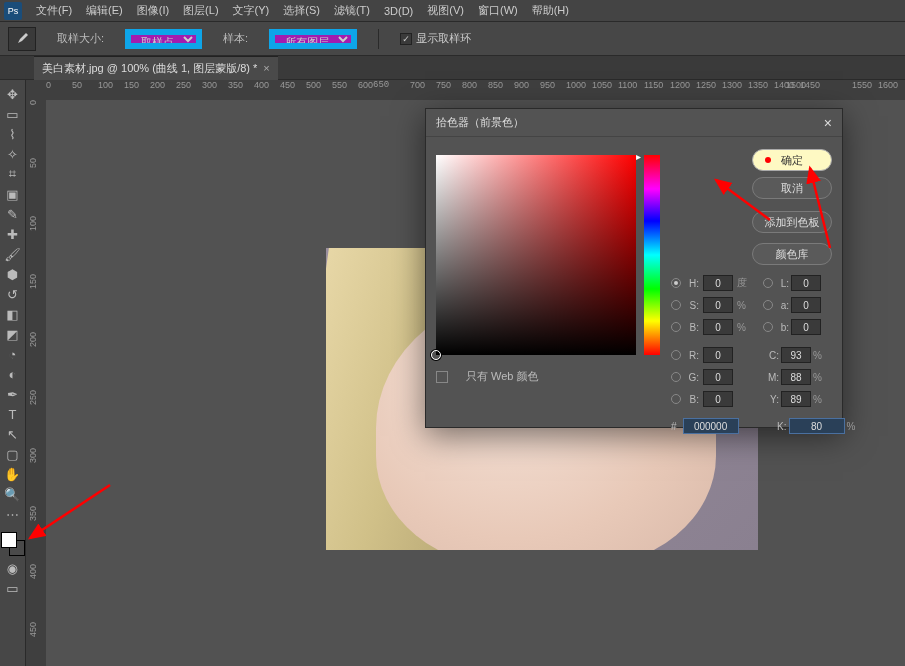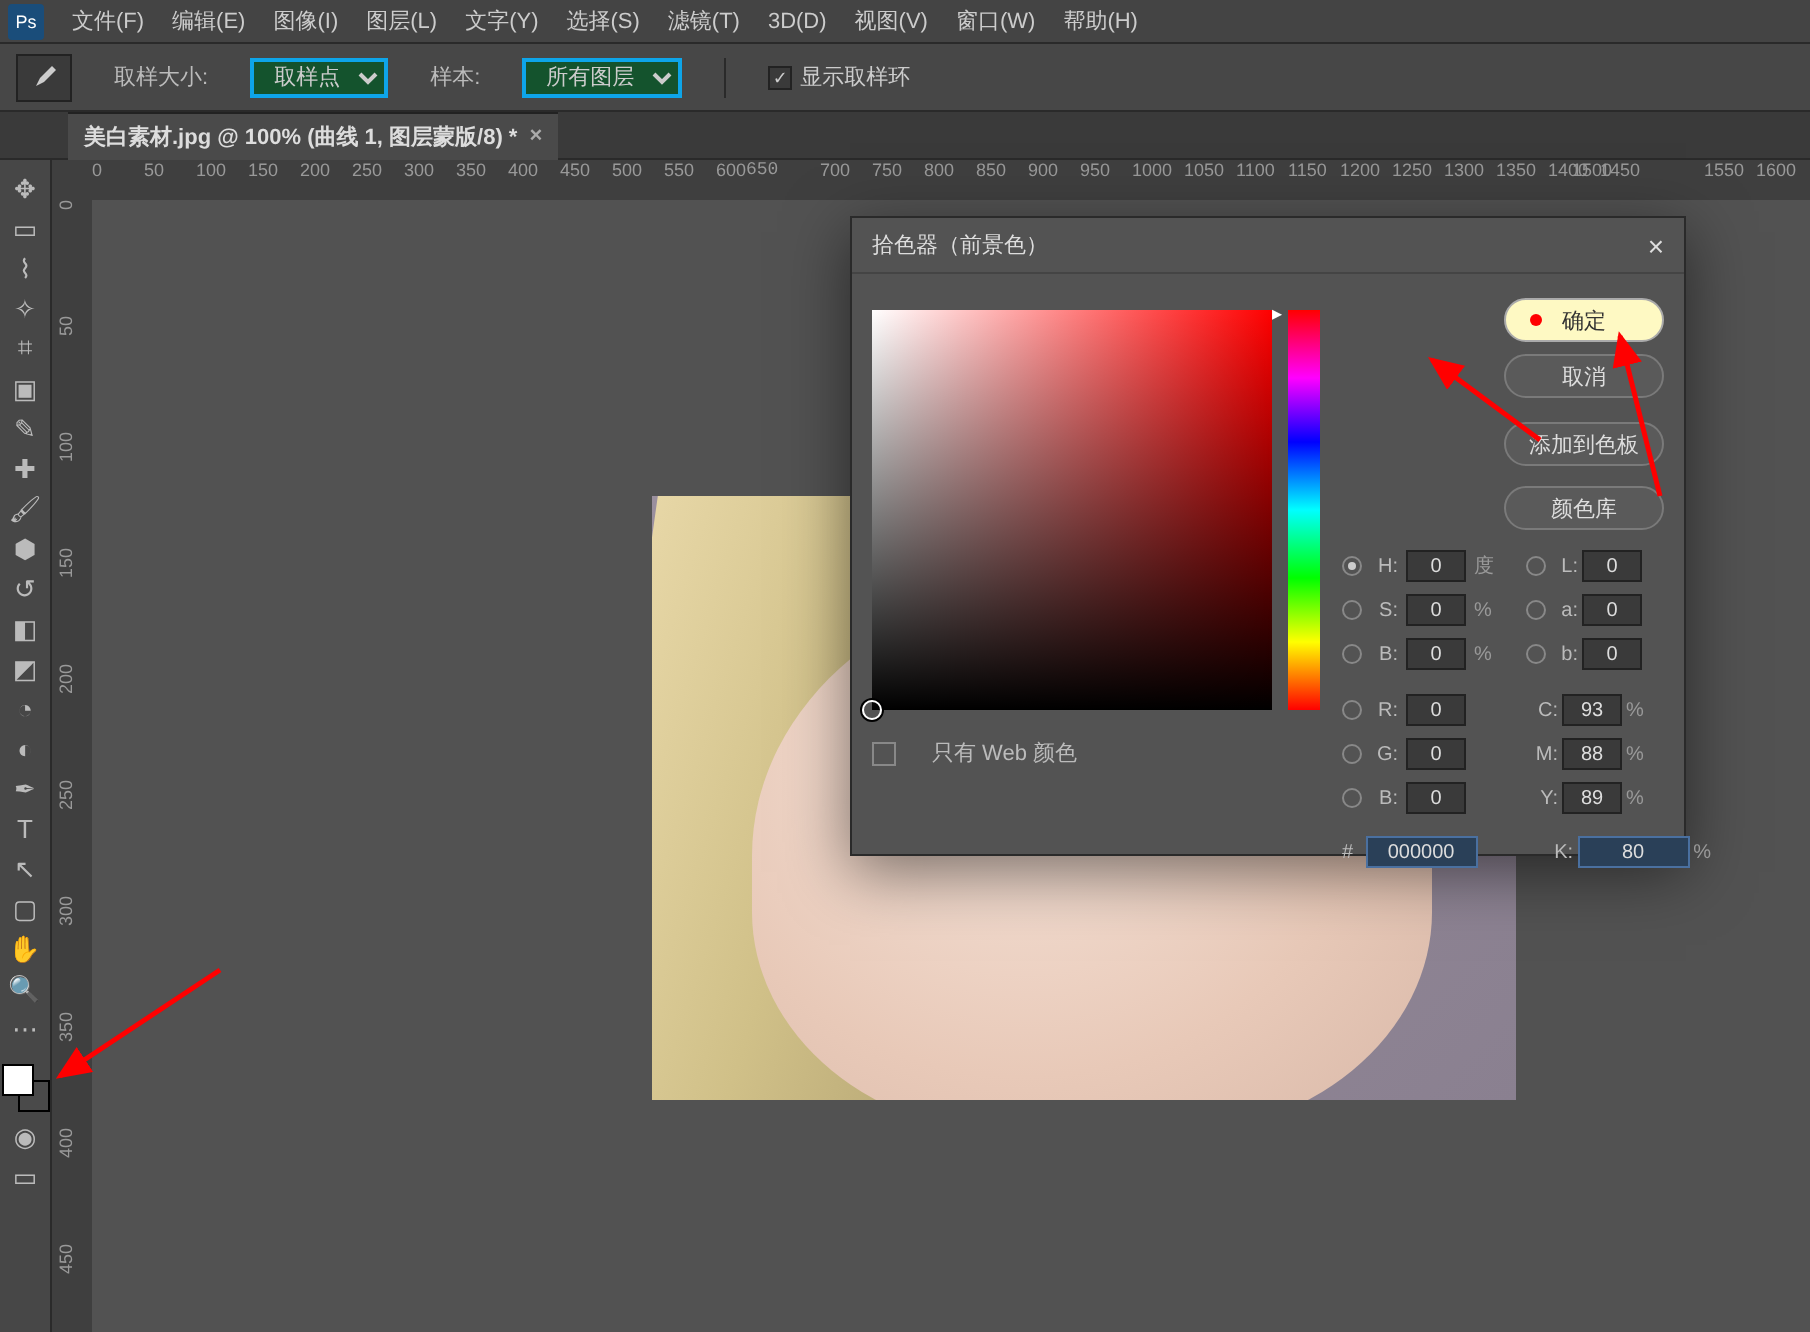--- a/index.html
+++ b/index.html
@@ -5,25 +5,25 @@
 * { box-sizing: border-box; margin: 0; padding: 0; }
 body { font-family: "Microsoft YaHei", Arial, sans-serif; font-size: 11px; color: #ccc; background: #525252; width: 905px; height: 666px; overflow: hidden; position: relative; }
 
 .menubar { background: #444; height: 22px; display: flex; align-items: center; padding: 0 4px; gap: 2px; border-bottom: 1px solid #2a2a2a; }
 .menubar .logo { width: 18px; height: 18px; background: #1a4d7a; border-radius: 2px; margin-right: 6px; display: flex; align-items: center; justify-content: center; font-size: 9px; color: #fff; }
 .menubar .mi { padding: 2px 6px; cursor: default; }
 
 .optbar { background: #474747; height: 34px; display: flex; align-items: center; padding: 0 8px; gap: 21px; border-bottom: 1px solid #2a2a2a; }
 .optbar .eyedrop { width: 28px; height: 24px; background: #3a3a3a; border: 1px solid #222; display: flex; align-items: center; justify-content: center; }
 .optbar .lbl { color: #bbb; }
-.optbar select { background: #14532d; color: #ccc; border: 2px solid #0ea5e9; height: 20px; font-size: 11px; padding: 0 6px; }
+.optbar select { background: #a21caf; color: #ccc; border: 6px solid #0ea5e9; height: 20px; font-size: 11px; padding: 0 6px; }
 .optbar .chk { display: flex; align-items: center; gap: 4px; }
 .optbar .chk .box { width: 12px; height: 12px; background: #3a3a3a; border: 1px solid #222; display: inline-flex; align-items: center; justify-content: center; color: #ccc; font-size: 9px; }
 
-.tabbar { background: #3a3a3a; height: 24px; display: flex; align-items: center; padding-left: 34px; border-bottom: 1px solid #2a2a2a; font-weight: bold; }
+.tabbar { background: #3a3a3a; height: 24px; display: flex; align-items: center; padding-left: 34px; border-bottom: 1px solid #2a2a2a; }
 .tab { background: #4a4a4a; padding: 4px 8px; border-top: 1px solid #222; color: #ddd; display: flex; align-items: center; gap: 6px; font-size: 11px;}
 .tab .x { color: #aaa; font-size: 11px; }
 
 .toolbar { position: absolute; left: 0; top: 80px; width: 26px; bottom: 0; background: #474747; border-right: 1px solid #2a2a2a; display: flex; flex-direction: column; align-items: center; padding-top: 4px; gap: 0; }
 .toolbar .tool { width: 24px; height: 20px; display: flex; align-items: center; justify-content: center; color: #bbb; font-size: 13px; }
 .toolbar .swatch-wrap { margin-top: 8px; width: 24px; height: 26px; position: relative; }
 .toolbar .sw-fg { position: absolute; width: 16px; height: 16px; background: #fff; border: 1px solid #000; top: 0; left: 0; z-index: 2; }
 .toolbar .sw-bg { position: absolute; width: 16px; height: 16px; background: #4a4a4a; border: 1px solid #000; top: 8px; left: 8px; }
 
 .rulerbar { position: absolute; left: 26px; top: 80px; right: 0; height: 20px; background: #3f3f3f; color: #999; font-size: 9px; overflow: hidden; }

